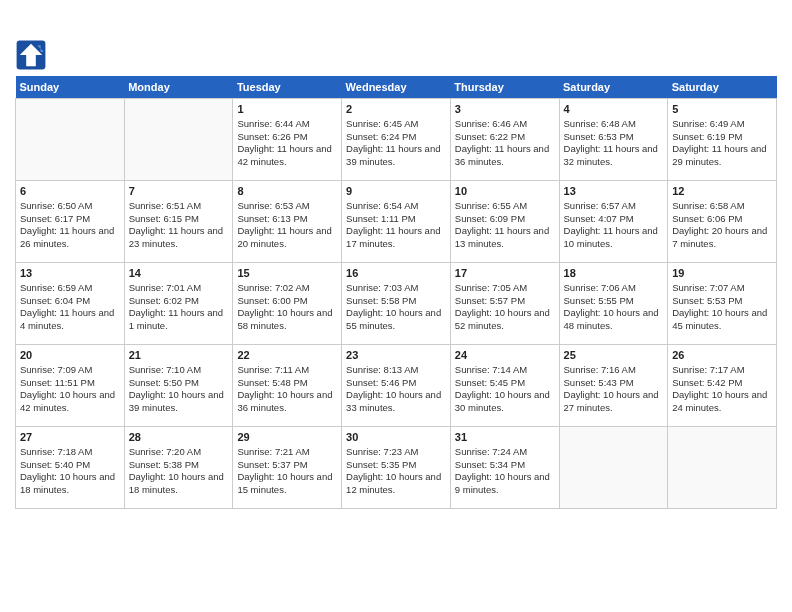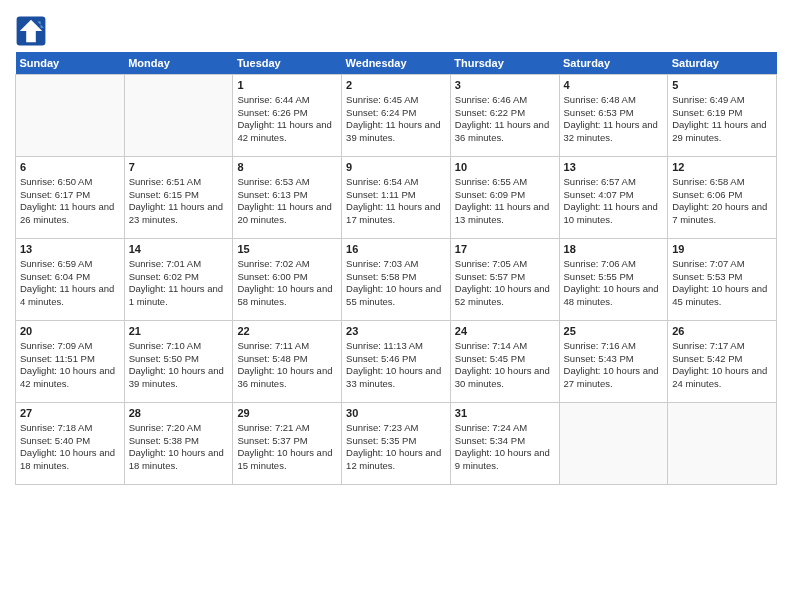--- a/index.html
+++ b/index.html
@@ -6,20 +6,21 @@
     body {
       font-family: Arial, sans-serif;
       background: #fff;
       width: 792px;
       height: 612px;
       overflow: hidden;
     }
     .container {
       width: 792px;
       padding: 10px 15px 5px 15px;
+      margin-top: 24px;
     }
     .header-row {
       display: flex;
       align-items: flex-start;
       justify-content: space-between;
       margin-bottom: 5px;
     }
     .logo {
       display: flex;
       align-items: center;
@@ -257,21 +258,21 @@
             <div class="day-info">Daylight: 10 hours and 39 minutes.</div>
           </td>
           <td>
             <span class="day-num">22</span>
             <div class="day-info">Sunrise: 7:11 AM</div>
             <div class="day-info">Sunset: 5:48 PM</div>
             <div class="day-info">Daylight: 10 hours and 36 minutes.</div>
           </td>
           <td>
             <span class="day-num">23</span>
-            <div class="day-info">Sunrise: 11:13 AM</div>
+            <div class="day-info">Sunrise: 8:13 AM</div>
             <div class="day-info">Sunset: 5:46 PM</div>
             <div class="day-info">Daylight: 10 hours and 33 minutes.</div>
           </td>
           <td>
             <span class="day-num">24</span>
             <div class="day-info">Sunrise: 7:14 AM</div>
             <div class="day-info">Sunset: 5:45 PM</div>
             <div class="day-info">Daylight: 10 hours and 30 minutes.</div>
           </td>
           <td>

